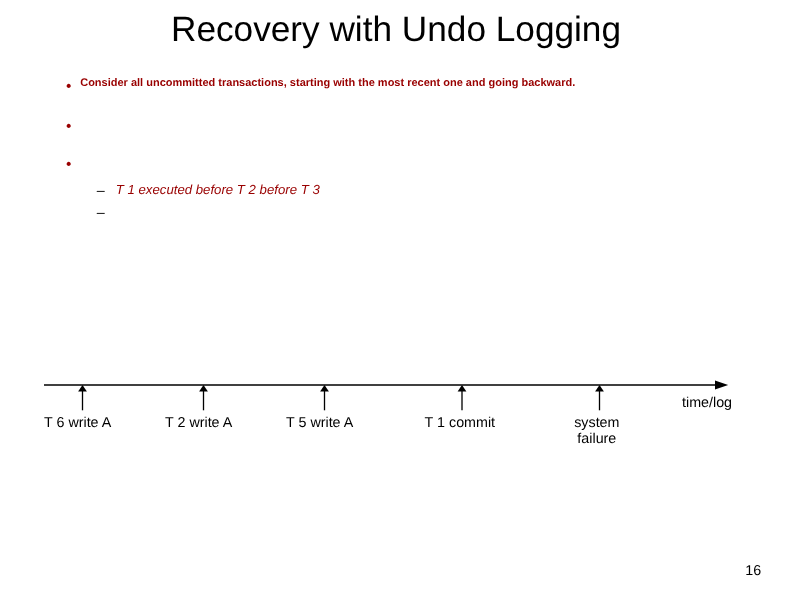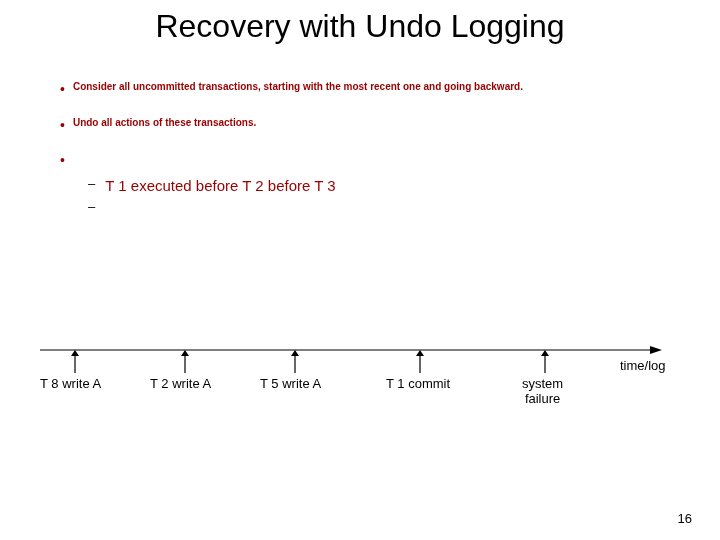--- a/index.html
+++ b/index.html
@@ -15,21 +15,21 @@
     width: 100%;
     height: 100%;
     padding: 8px 40px 20px 40px;
     position: relative;
   }
   .title {
     font-size: 32px;
     font-weight: 400;
     color: #000;
     text-align: center;
-    margin-bottom: 35px;
+    margin-bottom: 24px;
     font-family: Verdana, Geneva, sans-serif;
   }
   .content {
     padding-left: 20px;
   }
   .bullet-row {
     display: flex;
     align-items: flex-start;
     margin-bottom: 16px;
   }
@@ -56,22 +56,23 @@
     margin-bottom: 2px;
   }
   .dash {
     color: #000;
     font-size: 13px;
     margin-right: 10px;
     line-height: 1.4;
   }
   .sub-text {
     color: #990000;
-    font-size: 15px;
+    font-size: 12px;
     line-height: 1.4;
+    font-style: italic;
   }
   .timeline {
     position: absolute;
     left: 40px;
     right: 40px;
     top: 340px;
   }
   .timeline svg {
     display: block;
   }
@@ -99,21 +100,20 @@
 
   <div class="content">
 
     <div class="bullet-row">
       <span class="bullet">•</span>
       <span class="bullet-text">Consider all uncommitted transactions, starting with the most recent one and going backward.</span>
     </div>
 
     <div class="bullet-row">
       <span class="bullet">•</span>
-      <span class="bullet-text">Undo all actions of these transactions.</span>
     </div>
 
     <div class="bullet-row" style="margin-bottom:2px;">
       <span class="bullet">•</span>
     </div>
 
     <div class="sub-list">
       <div class="sub-row">
         <span class="dash">–</span>
         <span class="sub-text">T 1 executed before T 2 before T 3</span>
@@ -136,21 +136,21 @@
       <line x1="145" y1="33" x2="145" y2="12" stroke="#000" stroke-width="1.2"></line>
       <polygon points="141,16 145,10 149,16" fill="#000"></polygon>
       <line x1="255" y1="33" x2="255" y2="12" stroke="#000" stroke-width="1.2"></line>
       <polygon points="251,16 255,10 259,16" fill="#000"></polygon>
       <line x1="380" y1="33" x2="380" y2="12" stroke="#000" stroke-width="1.2"></line>
       <polygon points="376,16 380,10 384,16" fill="#000"></polygon>
       <line x1="505" y1="33" x2="505" y2="12" stroke="#000" stroke-width="1.2"></line>
       <polygon points="501,16 505,10 509,16" fill="#000"></polygon>
     </svg>
 
-    <span class="tl-label" style="left:0px; top:36px;">T 8 write A</span>
+    <span class="tl-label" style="left:0px; top:36px;">T 6 write A</span>
     <span class="tl-label" style="left:110px; top:36px;">T 2 write A</span>
     <span class="tl-label" style="left:220px; top:36px;">T 5 write A</span>
     <span class="tl-label" style="left:346px; top:36px;">T 1 commit</span>
     <span class="tl-label" style="left:482px; top:36px; text-align:center; white-space:pre;">system
 failure</span>
 
     <span class="tl-label" style="left:580px; top:18px;">time/log</span>
   </div>
 
   <div class="page-num">16</div>

